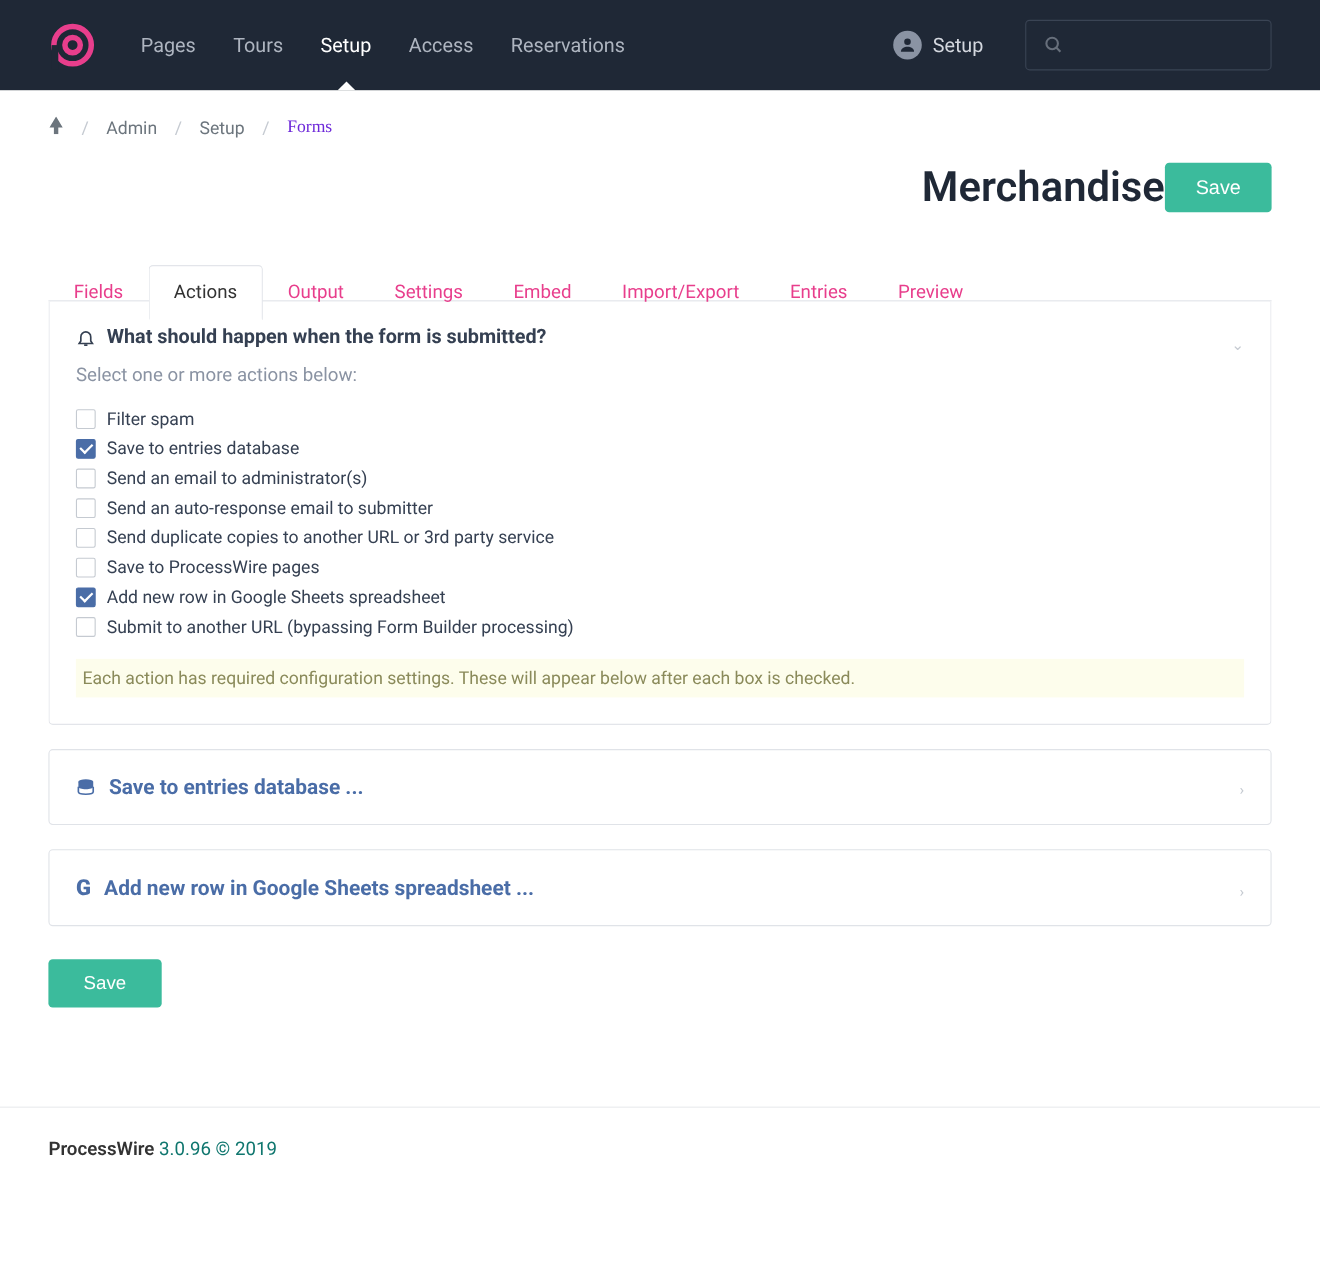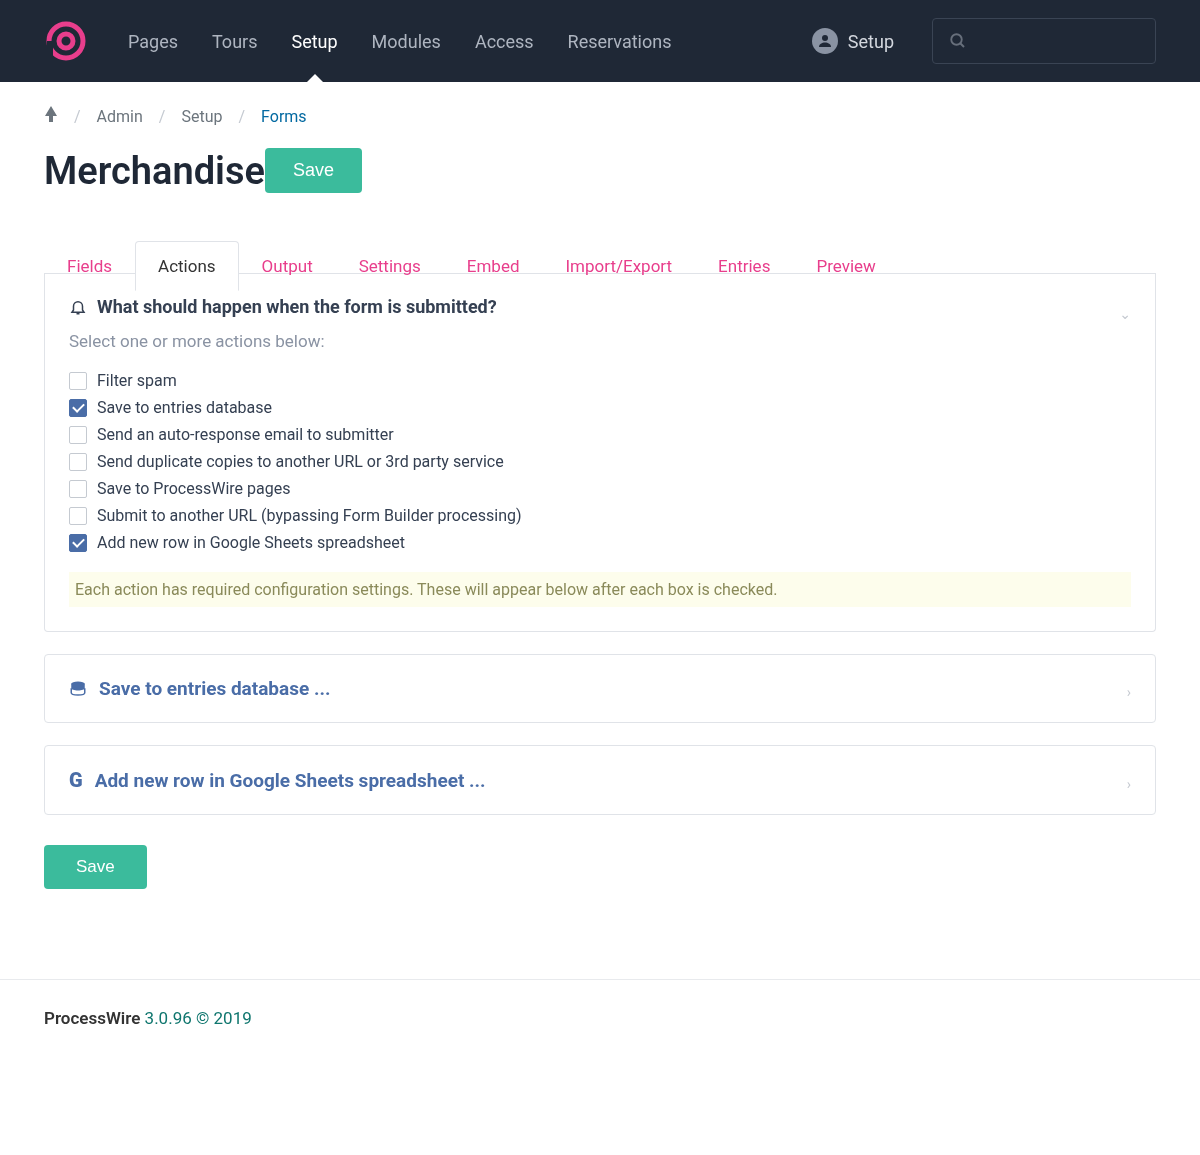--- a/index.html
+++ b/index.html
@@ -14,23 +14,23 @@
 .topbar-right { margin-left: auto; display: flex; align-items: center; gap: 38px; }
 .user { display: flex; align-items: center; gap: 10px; color: #d3d7de; font-size: 18px; cursor: pointer; }
 .user-icon { width: 26px; height: 26px; border-radius: 50%; background: #8a93a3; display: flex; align-items: center; justify-content: center; }
 .search-box { width: 224px; height: 46px; background: #1f2836; border: 1px solid #3a4454; border-radius: 4px; display: flex; align-items: center; padding: 0 16px; }
 .search-box svg { opacity: 0.5; }
 
 .content { padding: 24px 44px 40px; }
 .breadcrumb { display: flex; align-items: center; gap: 16px; font-size: 16px; color: #b2b8c0; margin-bottom: 22px; }
 .breadcrumb a { color: #6c757d; text-decoration: none; cursor: pointer; }
 .breadcrumb .sep { color: #c5cad1; }
-.breadcrumb .current { color: #0369a1; }
-
-.page-head { display: flex; align-items: center; justify-content: flex-start; margin-bottom: 30px; }
+.breadcrumb .current { color: #6d28d9; font-family: Liberation Serif, serif; }
+
+.page-head { display: flex; align-items: center; justify-content: flex-end; margin-bottom: 30px; }
 .page-title { font-size: 38px; font-weight: 600; color: #1f2836; }
 .btn-save { background: #3bbb9c; color: #fff; border: none; padding: 12px 28px; font-size: 18px; border-radius: 4px; cursor: pointer; }
 .btn-save-sm { background: #3bbb9c; color: #fff; border: none; padding: 12px 32px; font-size: 17px; border-radius: 4px; cursor: pointer; }
 
 .tabs { display: flex; border-bottom: 1px solid #e0e3e8; }
 .tab { padding: 14px 22px; font-size: 17px; color: #e83e8c; cursor: pointer; border: 1px solid transparent; border-bottom: none; position: relative; top: 18px; }
 .tab.active { color: #333; border: 1px solid #e0e3e8; border-bottom: 1px solid #fff; border-radius: 4px 4px 0 0; background: #fff; }
 
 .panel { border: 1px solid #e0e3e8; border-top: none; border-radius: 0 0 4px 4px; padding: 22px 24px 24px; margin-bottom: 22px; }
 .panel-title { display: flex; align-items: center; gap: 10px; font-size: 18px; font-weight: 700; color: #354052; margin-bottom: 14px; }
@@ -62,21 +62,20 @@
     <svg viewBox="0 0 44 44" width="44" height="44">
         <circle cx="22" cy="22" r="17" fill="none" stroke="#e83e8c" stroke-width="5"></circle>
         <circle cx="22" cy="22" r="7" fill="none" stroke="#e83e8c" stroke-width="5"></circle>
         <rect x="3" y="22" width="6" height="22" fill="#1f2836"></rect>
       </svg>
   </div>
   <div class="nav" id="nav">
       <div class="nav-item">Pages</div>
       <div class="nav-item">Tours</div>
       <div class="nav-item active">Setup</div>
-      <div class="nav-item">Modules</div>
       <div class="nav-item">Access</div>
       <div class="nav-item">Reservations</div>
     </div>
   <div class="topbar-right">
     <div class="user">
       <span class="user-icon">
         <svg width="18" height="18" viewBox="0 0 24 24" fill="#1f2836">
             <circle cx="12" cy="8" r="4"></circle>
             <path d="M4 20c0-4 4-6 8-6s8 2 8 6"></path>
           </svg>
@@ -139,37 +138,41 @@
         <label class="chk">
           <span class="chk-box"></span>
           <span>Filter spam</span>
         </label>
         <label class="chk">
           <span class="chk-box checked"></span>
           <span>Save to entries database</span>
         </label>
         <label class="chk">
           <span class="chk-box"></span>
+          <span>Send an email to administrator(s)</span>
+        </label>
+        <label class="chk">
+          <span class="chk-box"></span>
           <span>Send an auto-response email to submitter</span>
         </label>
         <label class="chk">
           <span class="chk-box"></span>
           <span>Send duplicate copies to another URL or 3rd party service</span>
         </label>
         <label class="chk">
           <span class="chk-box"></span>
           <span>Save to ProcessWire pages</span>
-        </label>
-        <label class="chk">
-          <span class="chk-box"></span>
-          <span>Submit to another URL (bypassing Form Builder processing)</span>
         </label>
         <label class="chk">
           <span class="chk-box checked"></span>
           <span>Add new row in Google Sheets spreadsheet</span>
+        </label>
+        <label class="chk">
+          <span class="chk-box"></span>
+          <span>Submit to another URL (bypassing Form Builder processing)</span>
         </label>
       </div>
     <div class="note">Each action has required configuration settings. These will appear below after each box is checked.</div>
   </div>
 
   <div class="collapse">
     <div class="collapse-title">
       <svg width="18" height="18" viewBox="0 0 24 24" fill="#4a6da7">
           <ellipse cx="12" cy="5" rx="9" ry="3"></ellipse>
           <path d="M3 5v6c0 1.7 4 3 9 3s9-1.3 9-3V5"></path>

